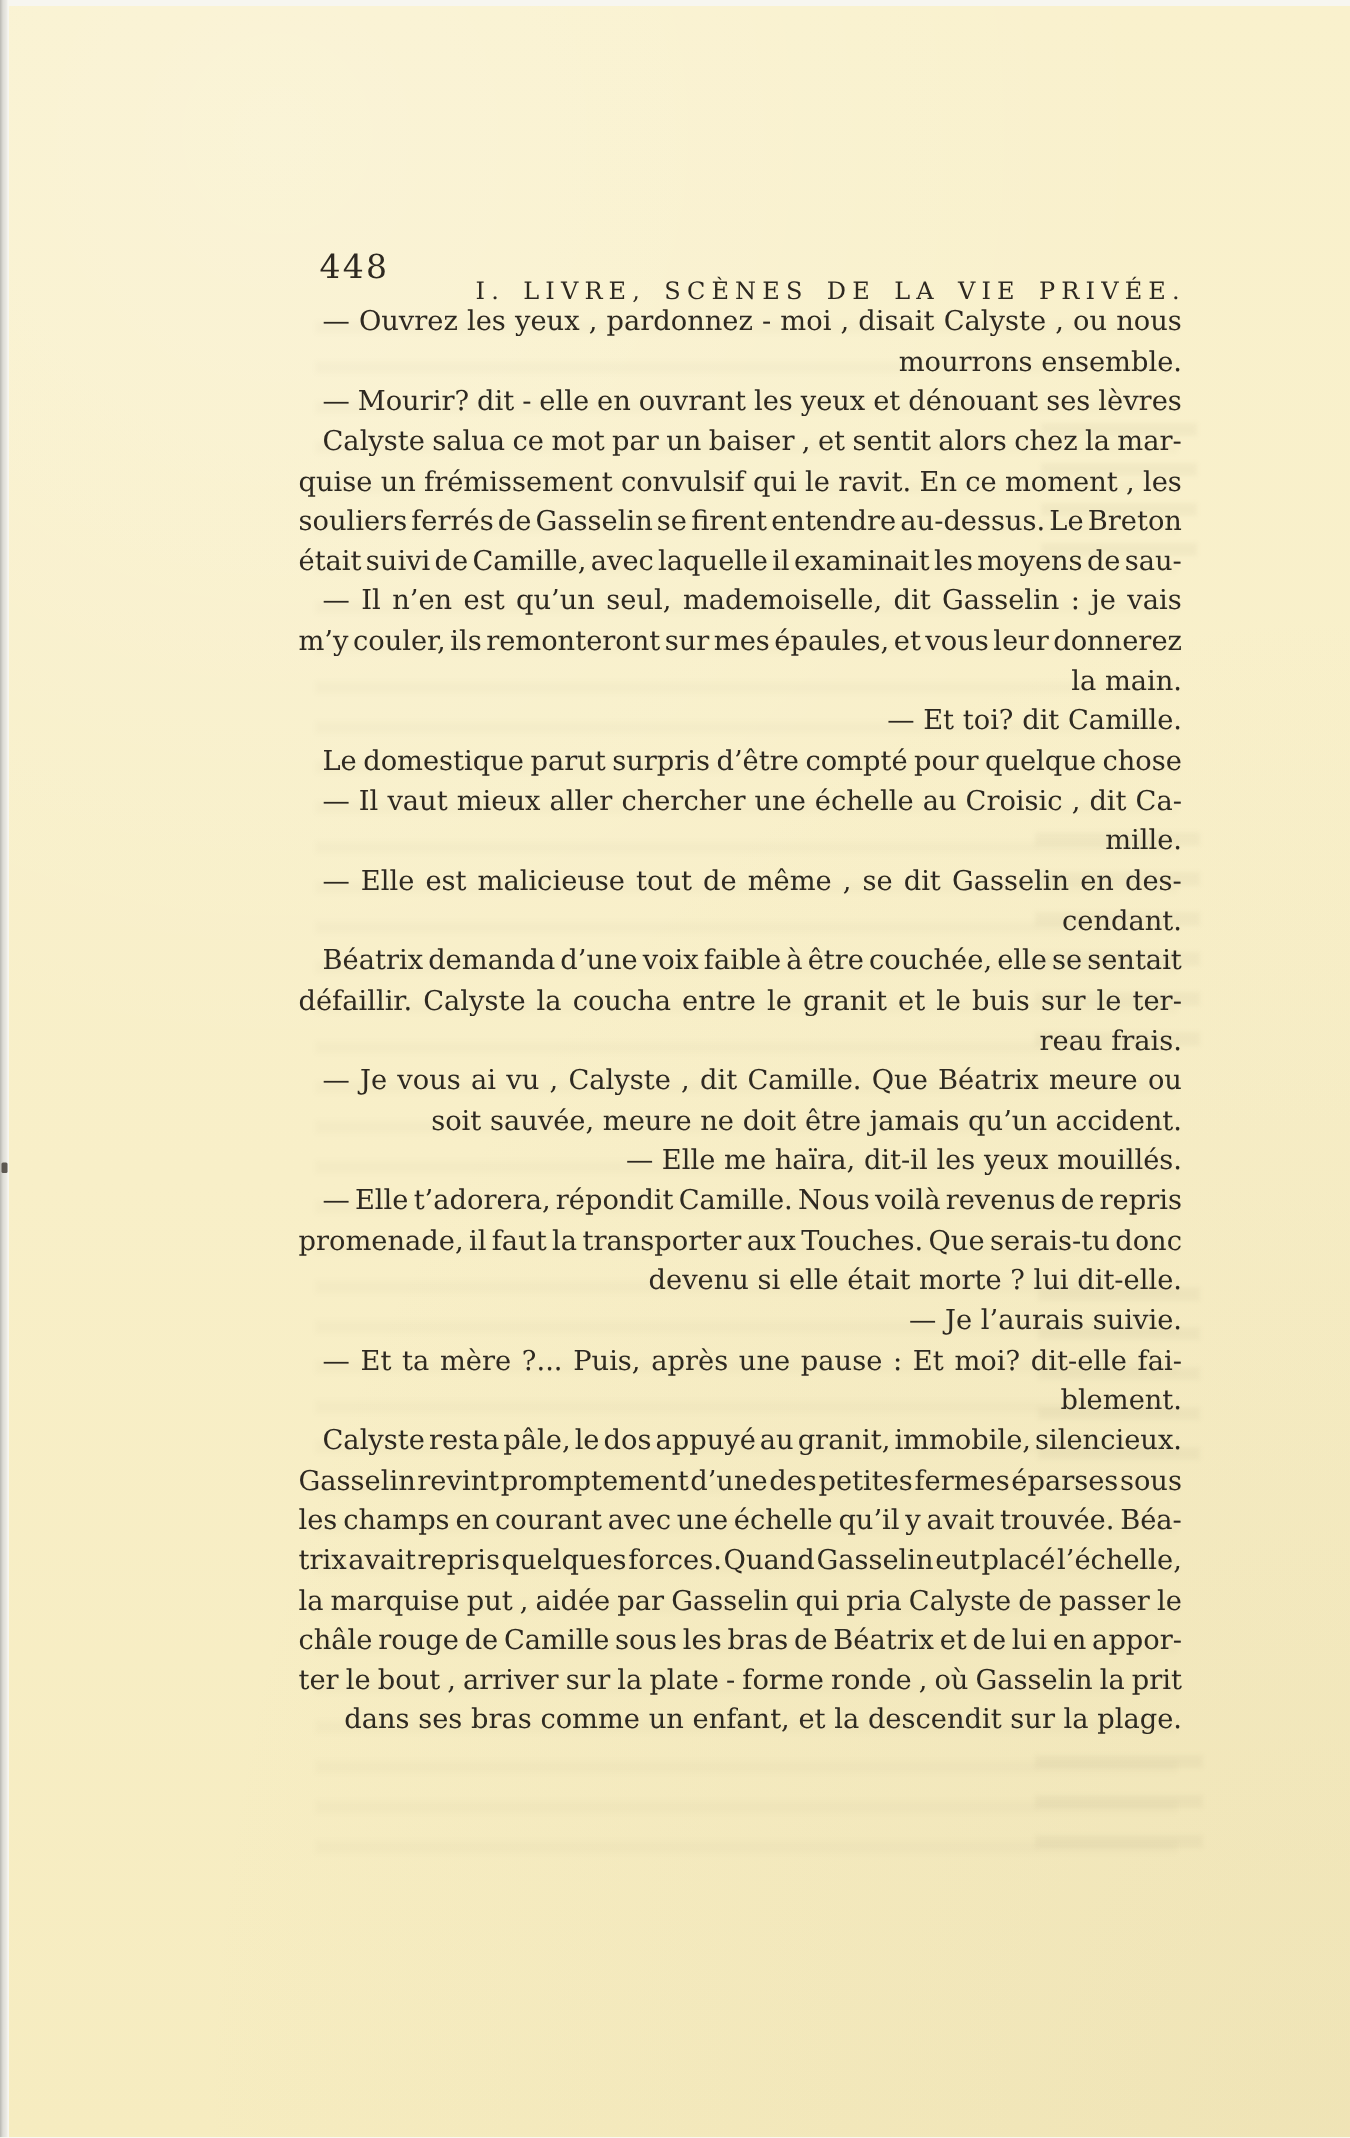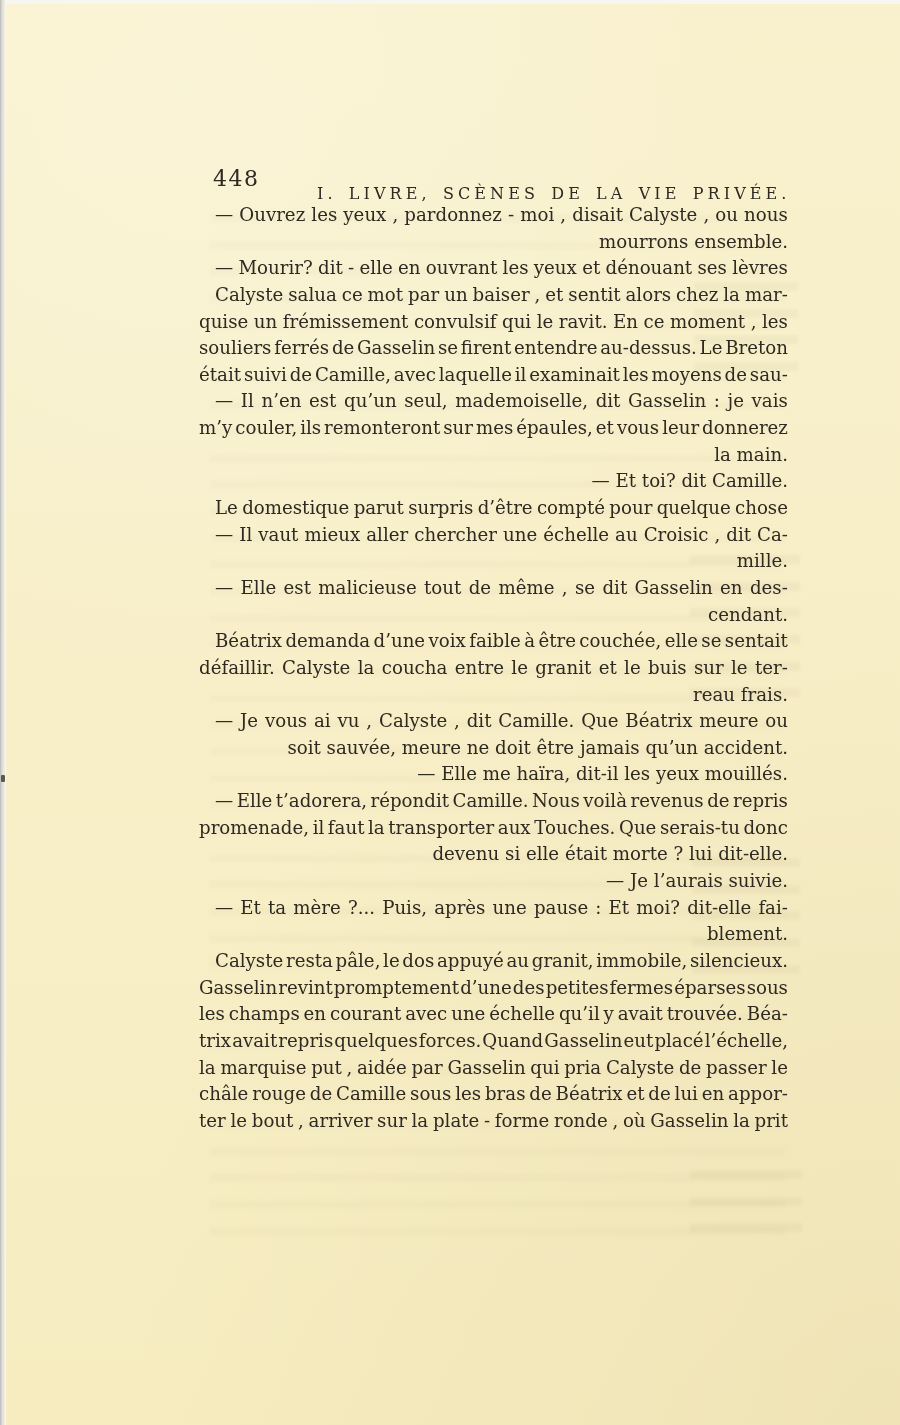--- a/index.html
+++ b/index.html
@@ -453,15 +453,16 @@
           <span>plate</span>
           <span>-</span>
           <span>forme</span>
           <span>ronde</span>
           <span>,</span>
           <span>où</span>
           <span>Gasselin</span>
           <span>la</span>
           <span>prit</span>
         </div>
+        <div class="line plain">dans ses bras comme un enfant, et la descendit sur la plage.</div>
       </div>
     </div>
 </div>
 
 </body></html>

